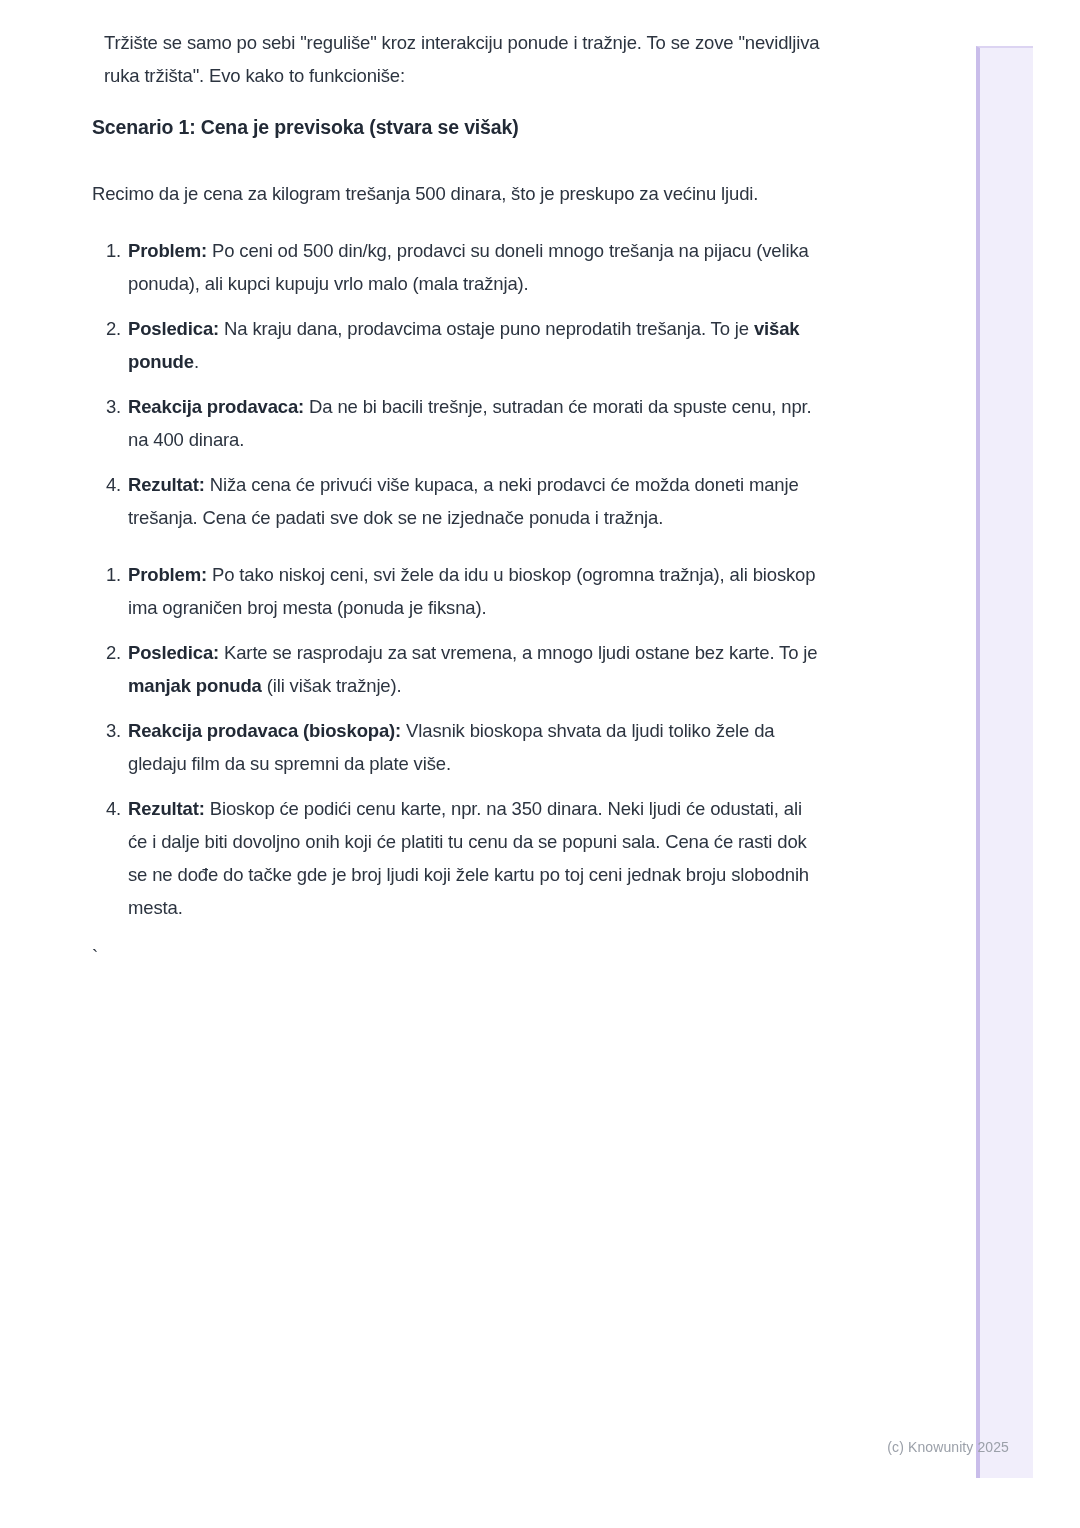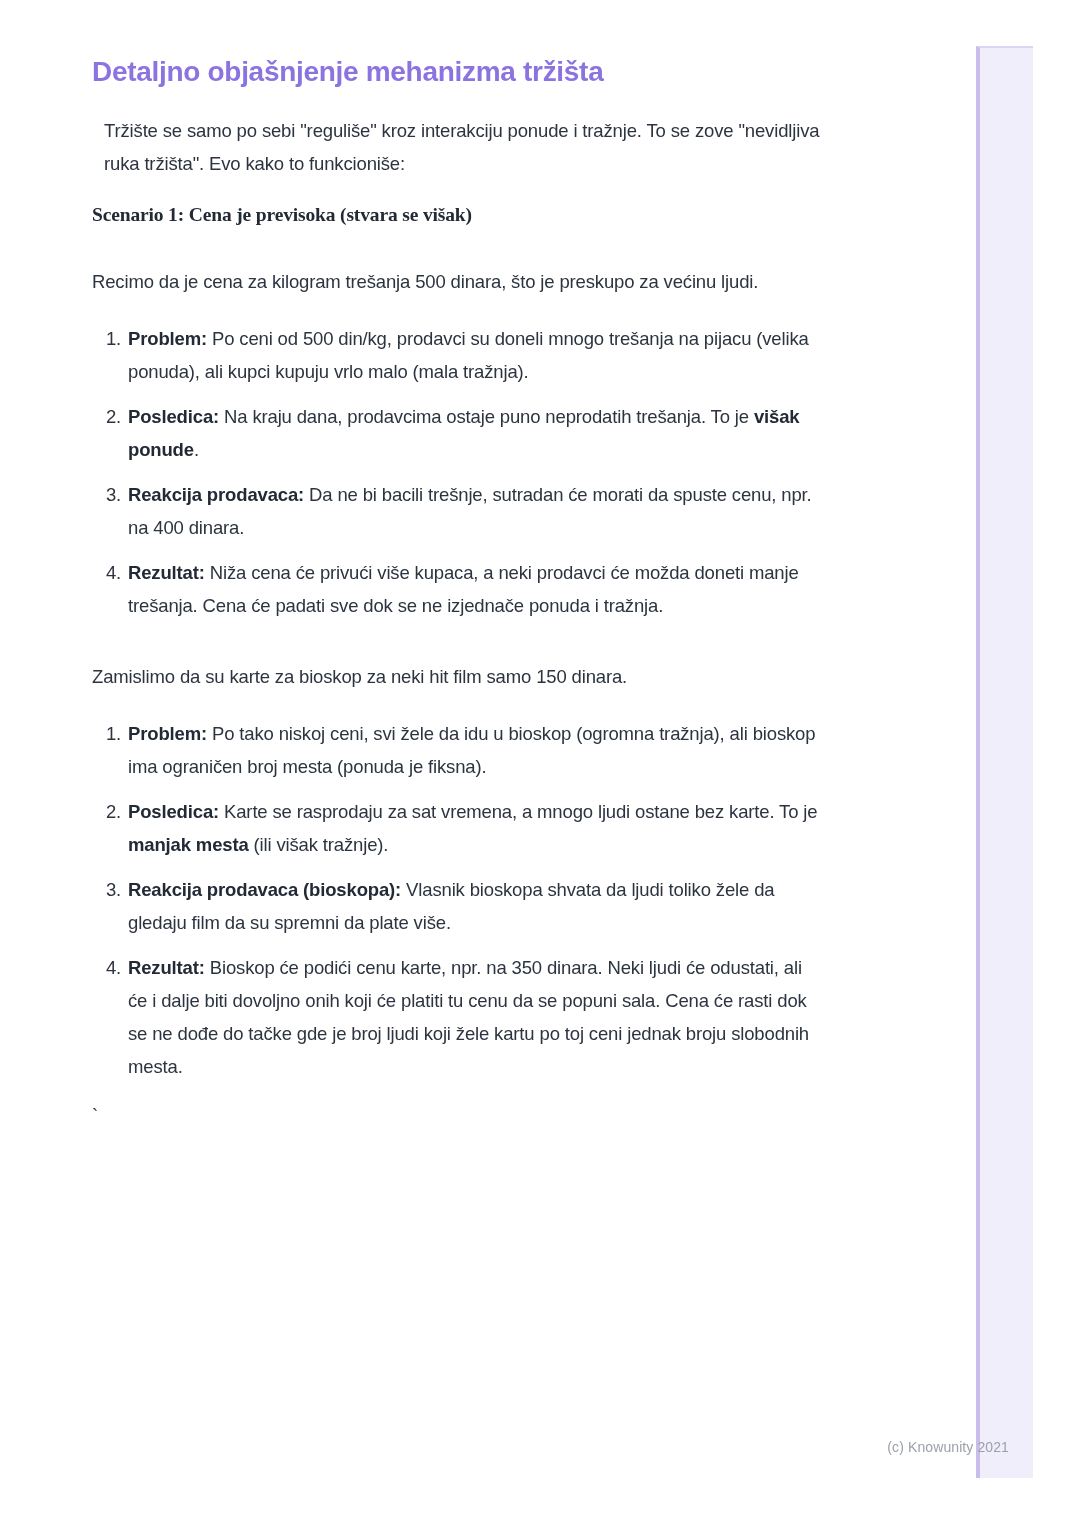--- a/index.html
+++ b/index.html
@@ -37,21 +37,20 @@
     font-size: 18.5px;
     line-height: 33px;
   }
   .intro { margin-top: 26px; margin-left: 12px; }
   h2 {
     margin: 23px 0 0 0;
     font-size: 19.5px;
     line-height: 24px;
     font-weight: 700;
     color: #222a36;
-    font-family: Liberation Serif, serif;
   }
   .lead { margin-top: 38px; }
   ol {
     margin: 24px 16px 0 0;
     padding: 0 0 0 34px;
     font-size: 18.5px;
     line-height: 33px;
   }
   ol li { margin: 0 0 12px 0; padding-left: 2px; }
   ol li:last-child { margin-bottom: 0; }
@@ -83,41 +82,39 @@
     z-index: 2;
     letter-spacing: 0.1px;
   }
 </style>
 </head>
 <body>
 
 <div class="page">
   <div class="content">
 
-    <h1>Detaljno objašnjenje mehanizma tržišta</h1>
 
     <p class="intro">Tržište se samo po sebi "reguliše" kroz interakciju ponude i tražnje. To se zove "nevidljiva ruka tržišta". Evo kako to funkcioniše:</p>
 
     <h2>Scenario 1: Cena je previsoka (stvara se višak)</h2>
     <p class="lead">Recimo da je cena za kilogram trešanja 500 dinara, što je preskupo za većinu ljudi.</p>
     <ol>
       <li><b>Problem:</b> Po ceni od 500 din/kg, prodavci su doneli mnogo trešanja na pijacu (velika ponuda), ali kupci kupuju vrlo malo (mala tražnja).</li>
       <li><b>Posledica:</b> Na kraju dana, prodavcima ostaje puno neprodatih trešanja. To je <b>višak ponude</b>.</li>
       <li><b>Reakcija prodavaca:</b> Da ne bi bacili trešnje, sutradan će morati da spuste cenu, npr. na 400 dinara.</li>
       <li><b>Rezultat:</b> Niža cena će privući više kupaca, a neki prodavci će možda doneti manje trešanja. Cena će padati sve dok se ne izjednače ponuda i tražnja.</li>
     </ol>
 
-    <p class="lead">Zamislimo da su karte za bioskop za neki hit film samo 150 dinara.</p>
     <ol>
       <li><b>Problem:</b> Po tako niskoj ceni, svi žele da idu u bioskop (ogromna tražnja), ali bioskop ima ograničen broj mesta (ponuda je fiksna).</li>
-      <li><b>Posledica:</b> Karte se rasprodaju za sat vremena, a mnogo ljudi ostane bez karte. To je <b>manjak mesta</b> (ili višak tražnje).</li>
+      <li><b>Posledica:</b> Karte se rasprodaju za sat vremena, a mnogo ljudi ostane bez karte. To je <b>manjak ponuda</b> (ili višak tražnje).</li>
       <li><b>Reakcija prodavaca (bioskopa):</b> Vlasnik bioskopa shvata da ljudi toliko žele da gledaju film da su spremni da plate više.</li>
       <li><b>Rezultat:</b> Bioskop će podići cenu karte, npr. na 350 dinara. Neki ljudi će odustati, ali će i dalje biti dovoljno onih koji će platiti tu cenu da se popuni sala. Cena će rasti dok se ne dođe do tačke gde je broj ljudi koji žele kartu po toj ceni jednak broju slobodnih mesta.</li>
     </ol>
 
 
     <p class="stray">`</p>
   </div>
 
   <div class="right-bar"></div>
 
-  <div class="footer">(c) Knowunity 2021</div>
+  <div class="footer">(c) Knowunity 2025</div>
 </div>
 
 </body></html>

